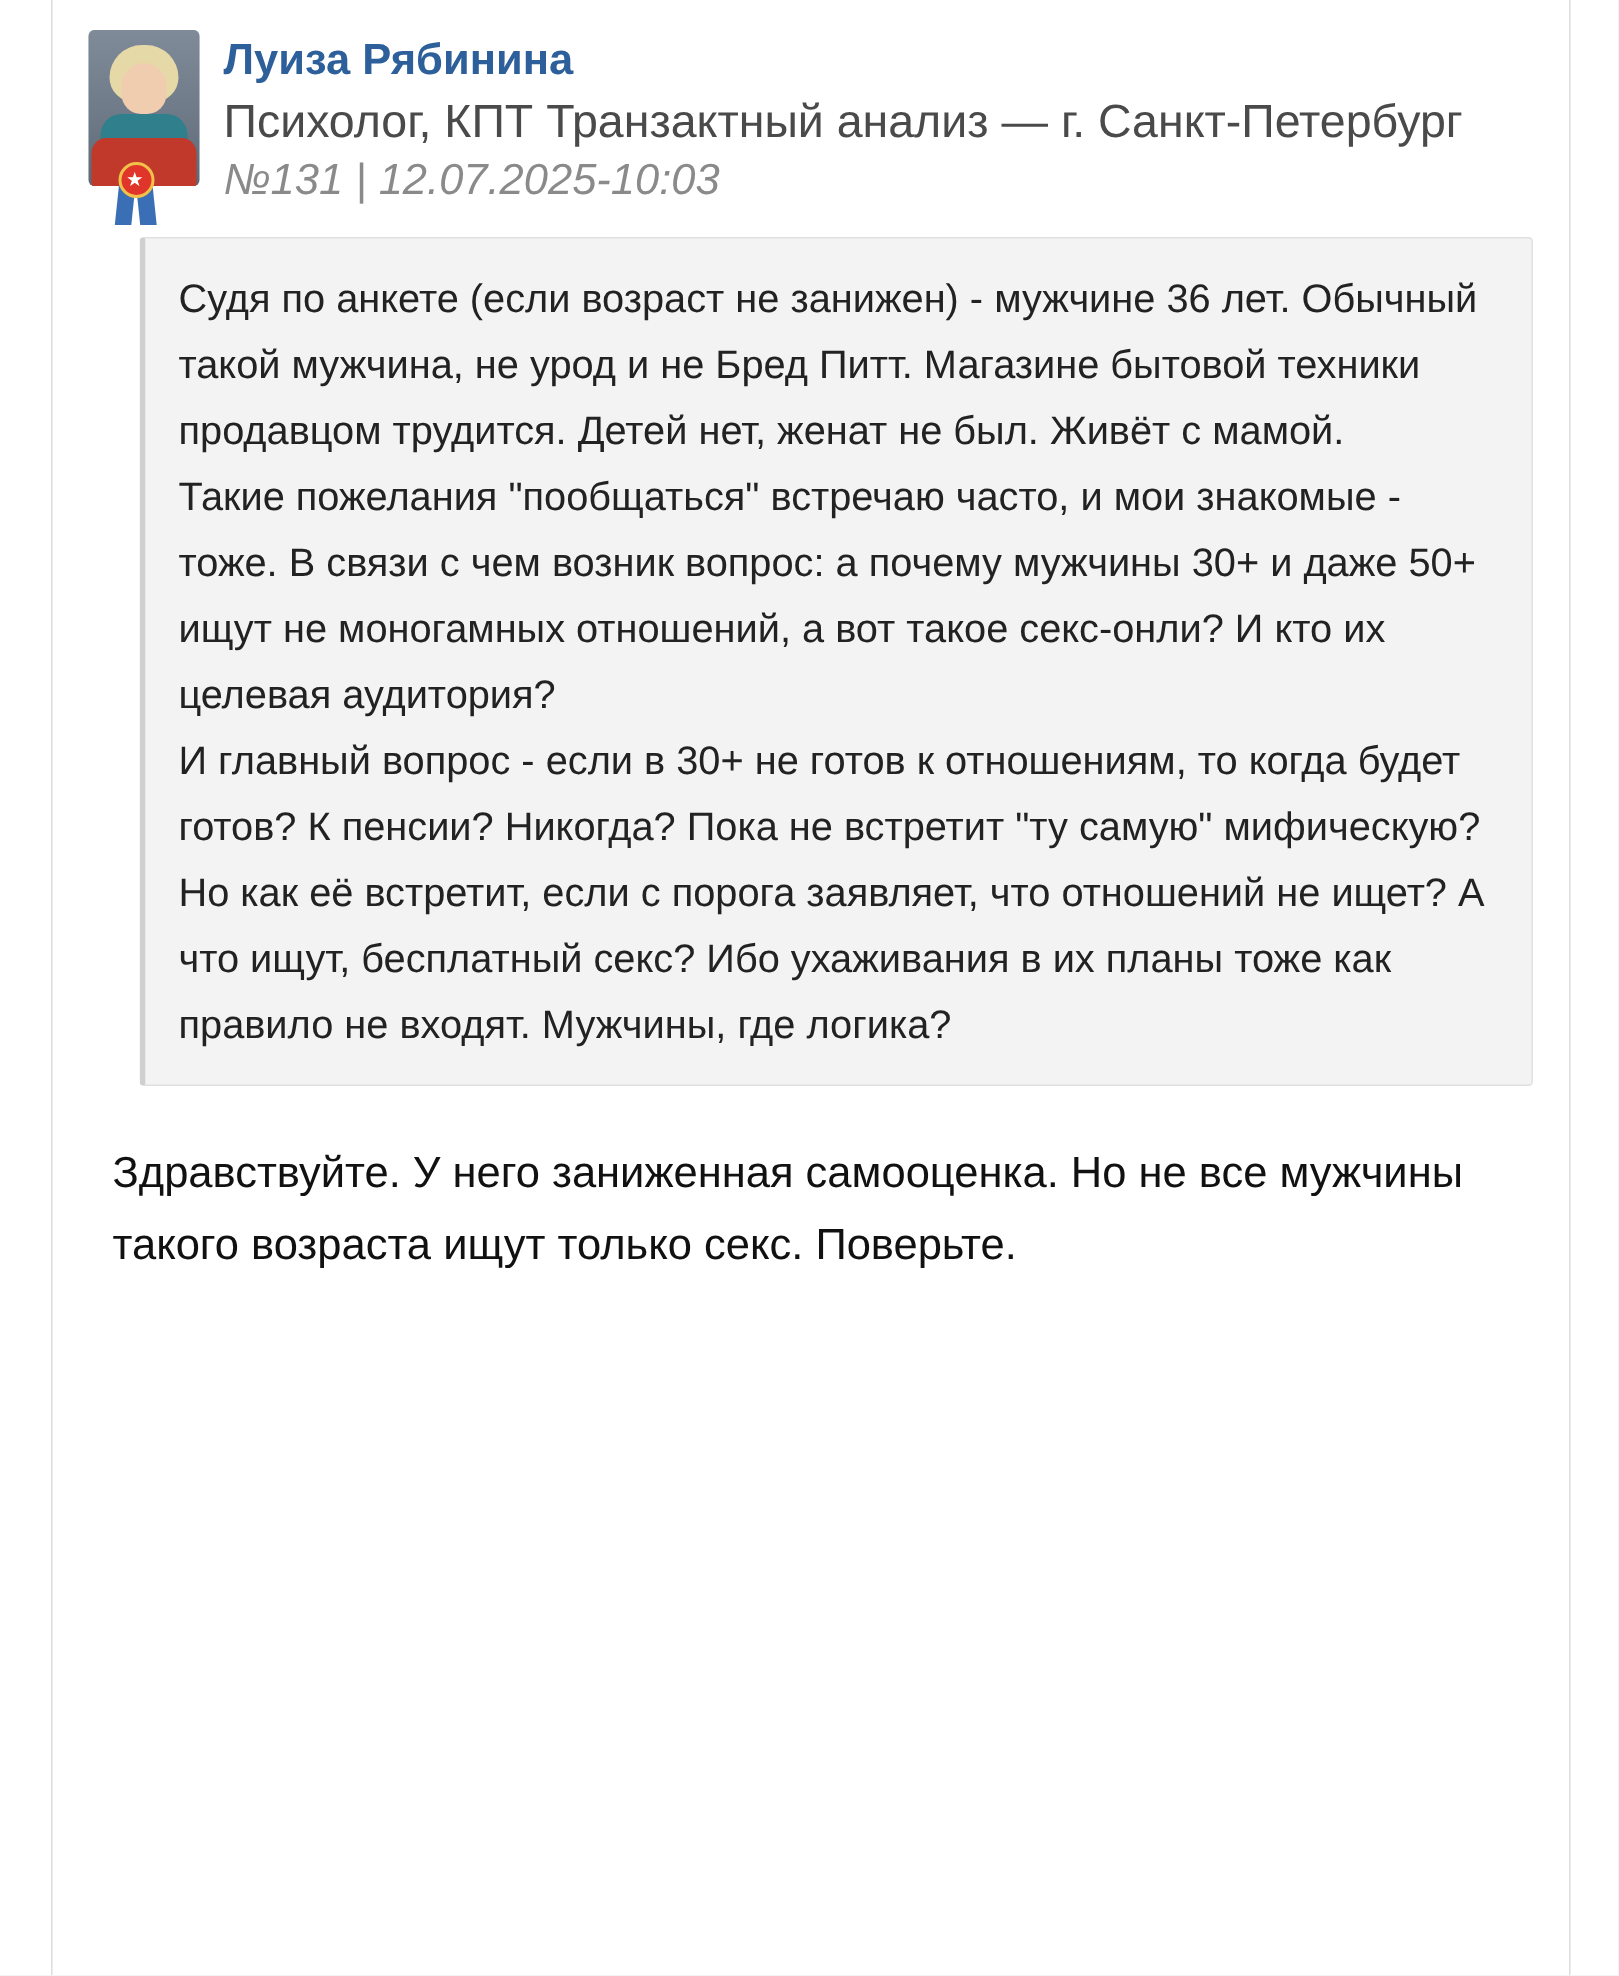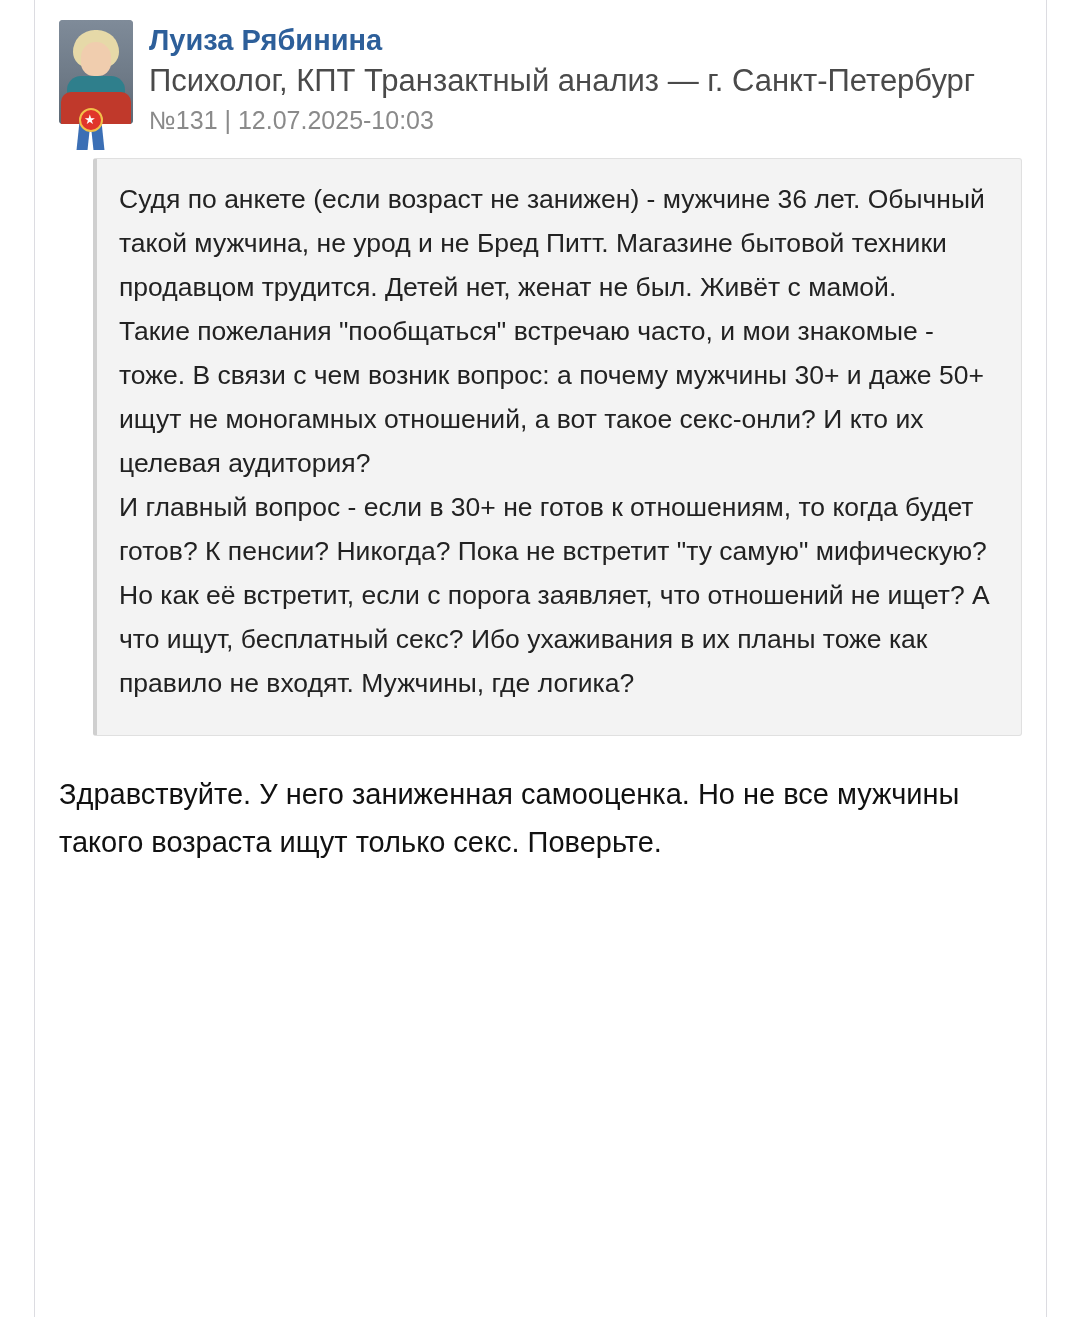--- a/index.html
+++ b/index.html
@@ -135,45 +135,46 @@
     margin-bottom: 6px;
   }
   .author-desc {
     color: #4a4a4a;
     font-size: 31px;
     line-height: 34px;
     margin-bottom: 6px;
   }
   .post-meta {
     color: #8a8a8a;
-    font-size: 25px;
+    font-size: 29px;
     line-height: 32px;
+    font-style: italic;
   }
   .quote {
     margin: 22px 24px 0 58px;
     background: #f3f3f3;
     border: 1px solid #e0e0e0;
     border-left: 4px solid #cfcfcf;
     border-radius: 3px;
-    padding: 18px 22px 30px 22px;
+    padding: 18px 22px 18px 22px;
     box-sizing: border-box;
   }
   .quote p {
     margin: 0;
     color: #222222;
     font-size: 26.5px;
     line-height: 44px;
   }
   .reply {
     margin: 34px 24px 0 24px;
     color: #111111;
     font-size: 29px;
     line-height: 48px;
   }
-  .reply p { margin: 0; }
+  .reply p { margin: 16px; }
 </style>
 </head>
 <body>
 
 <div id="page">
   <div class="card">
 
     <div class="post-header">
 
       <div class="avatar-wrap">

